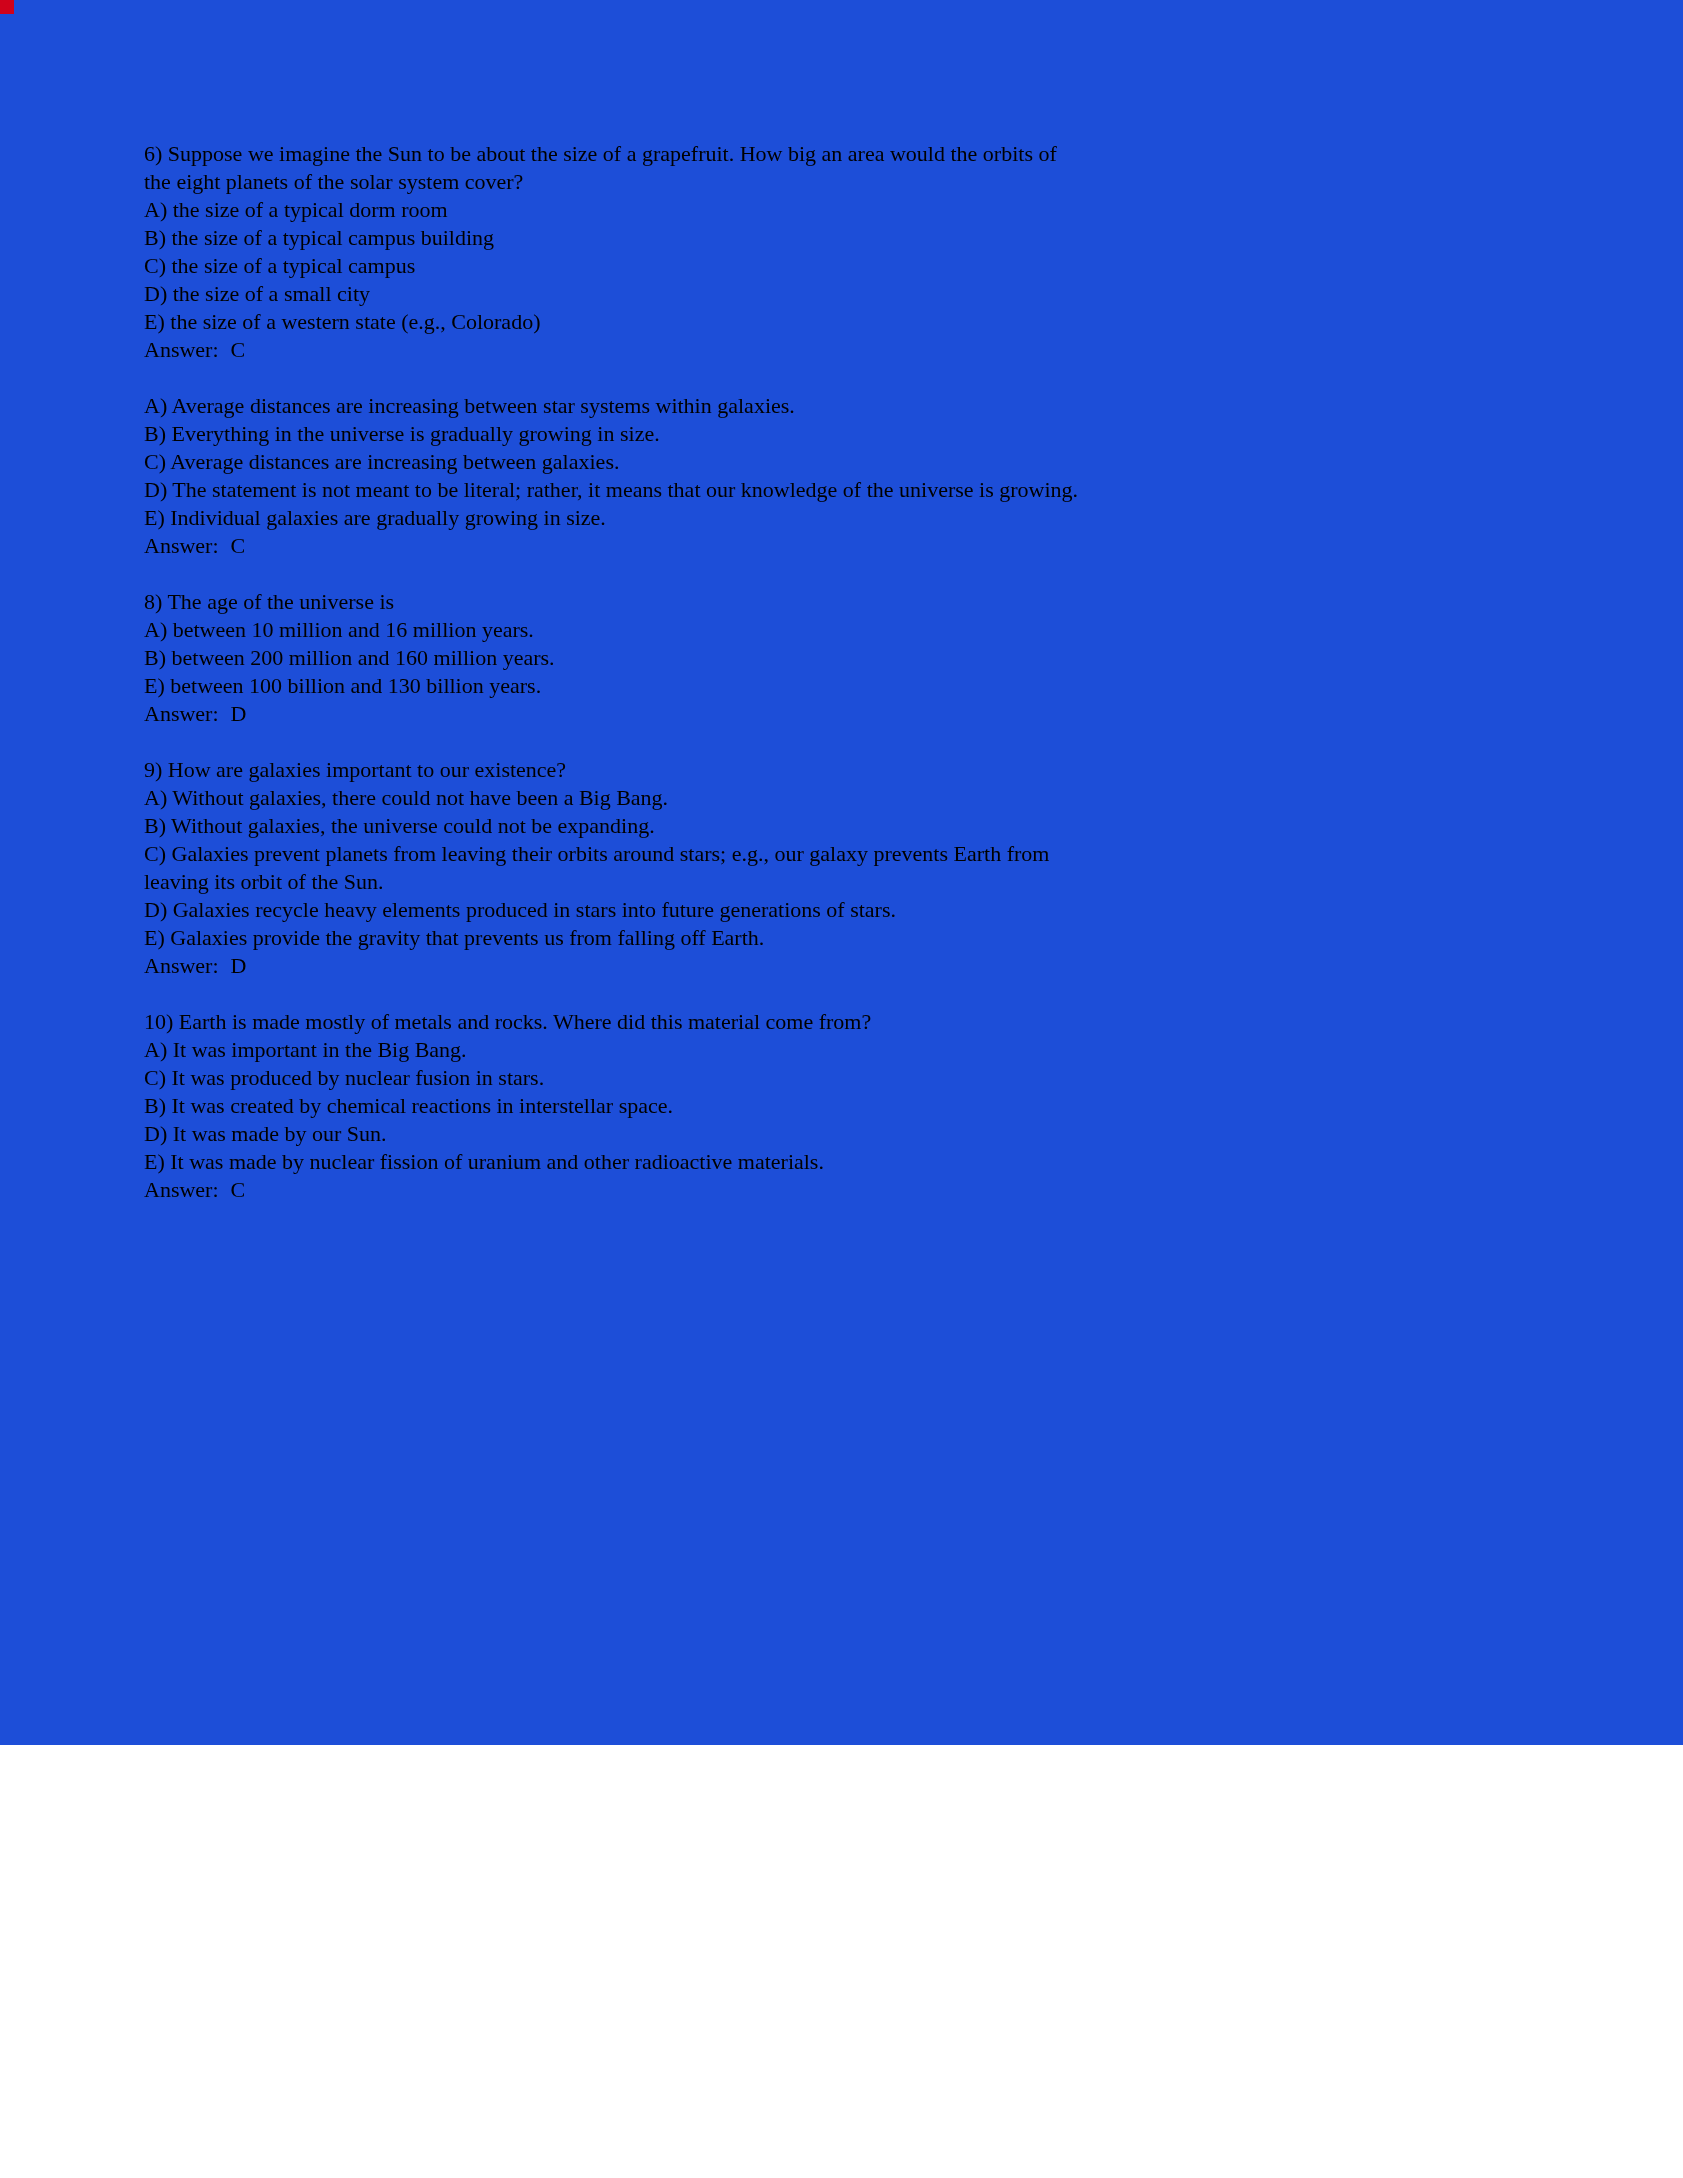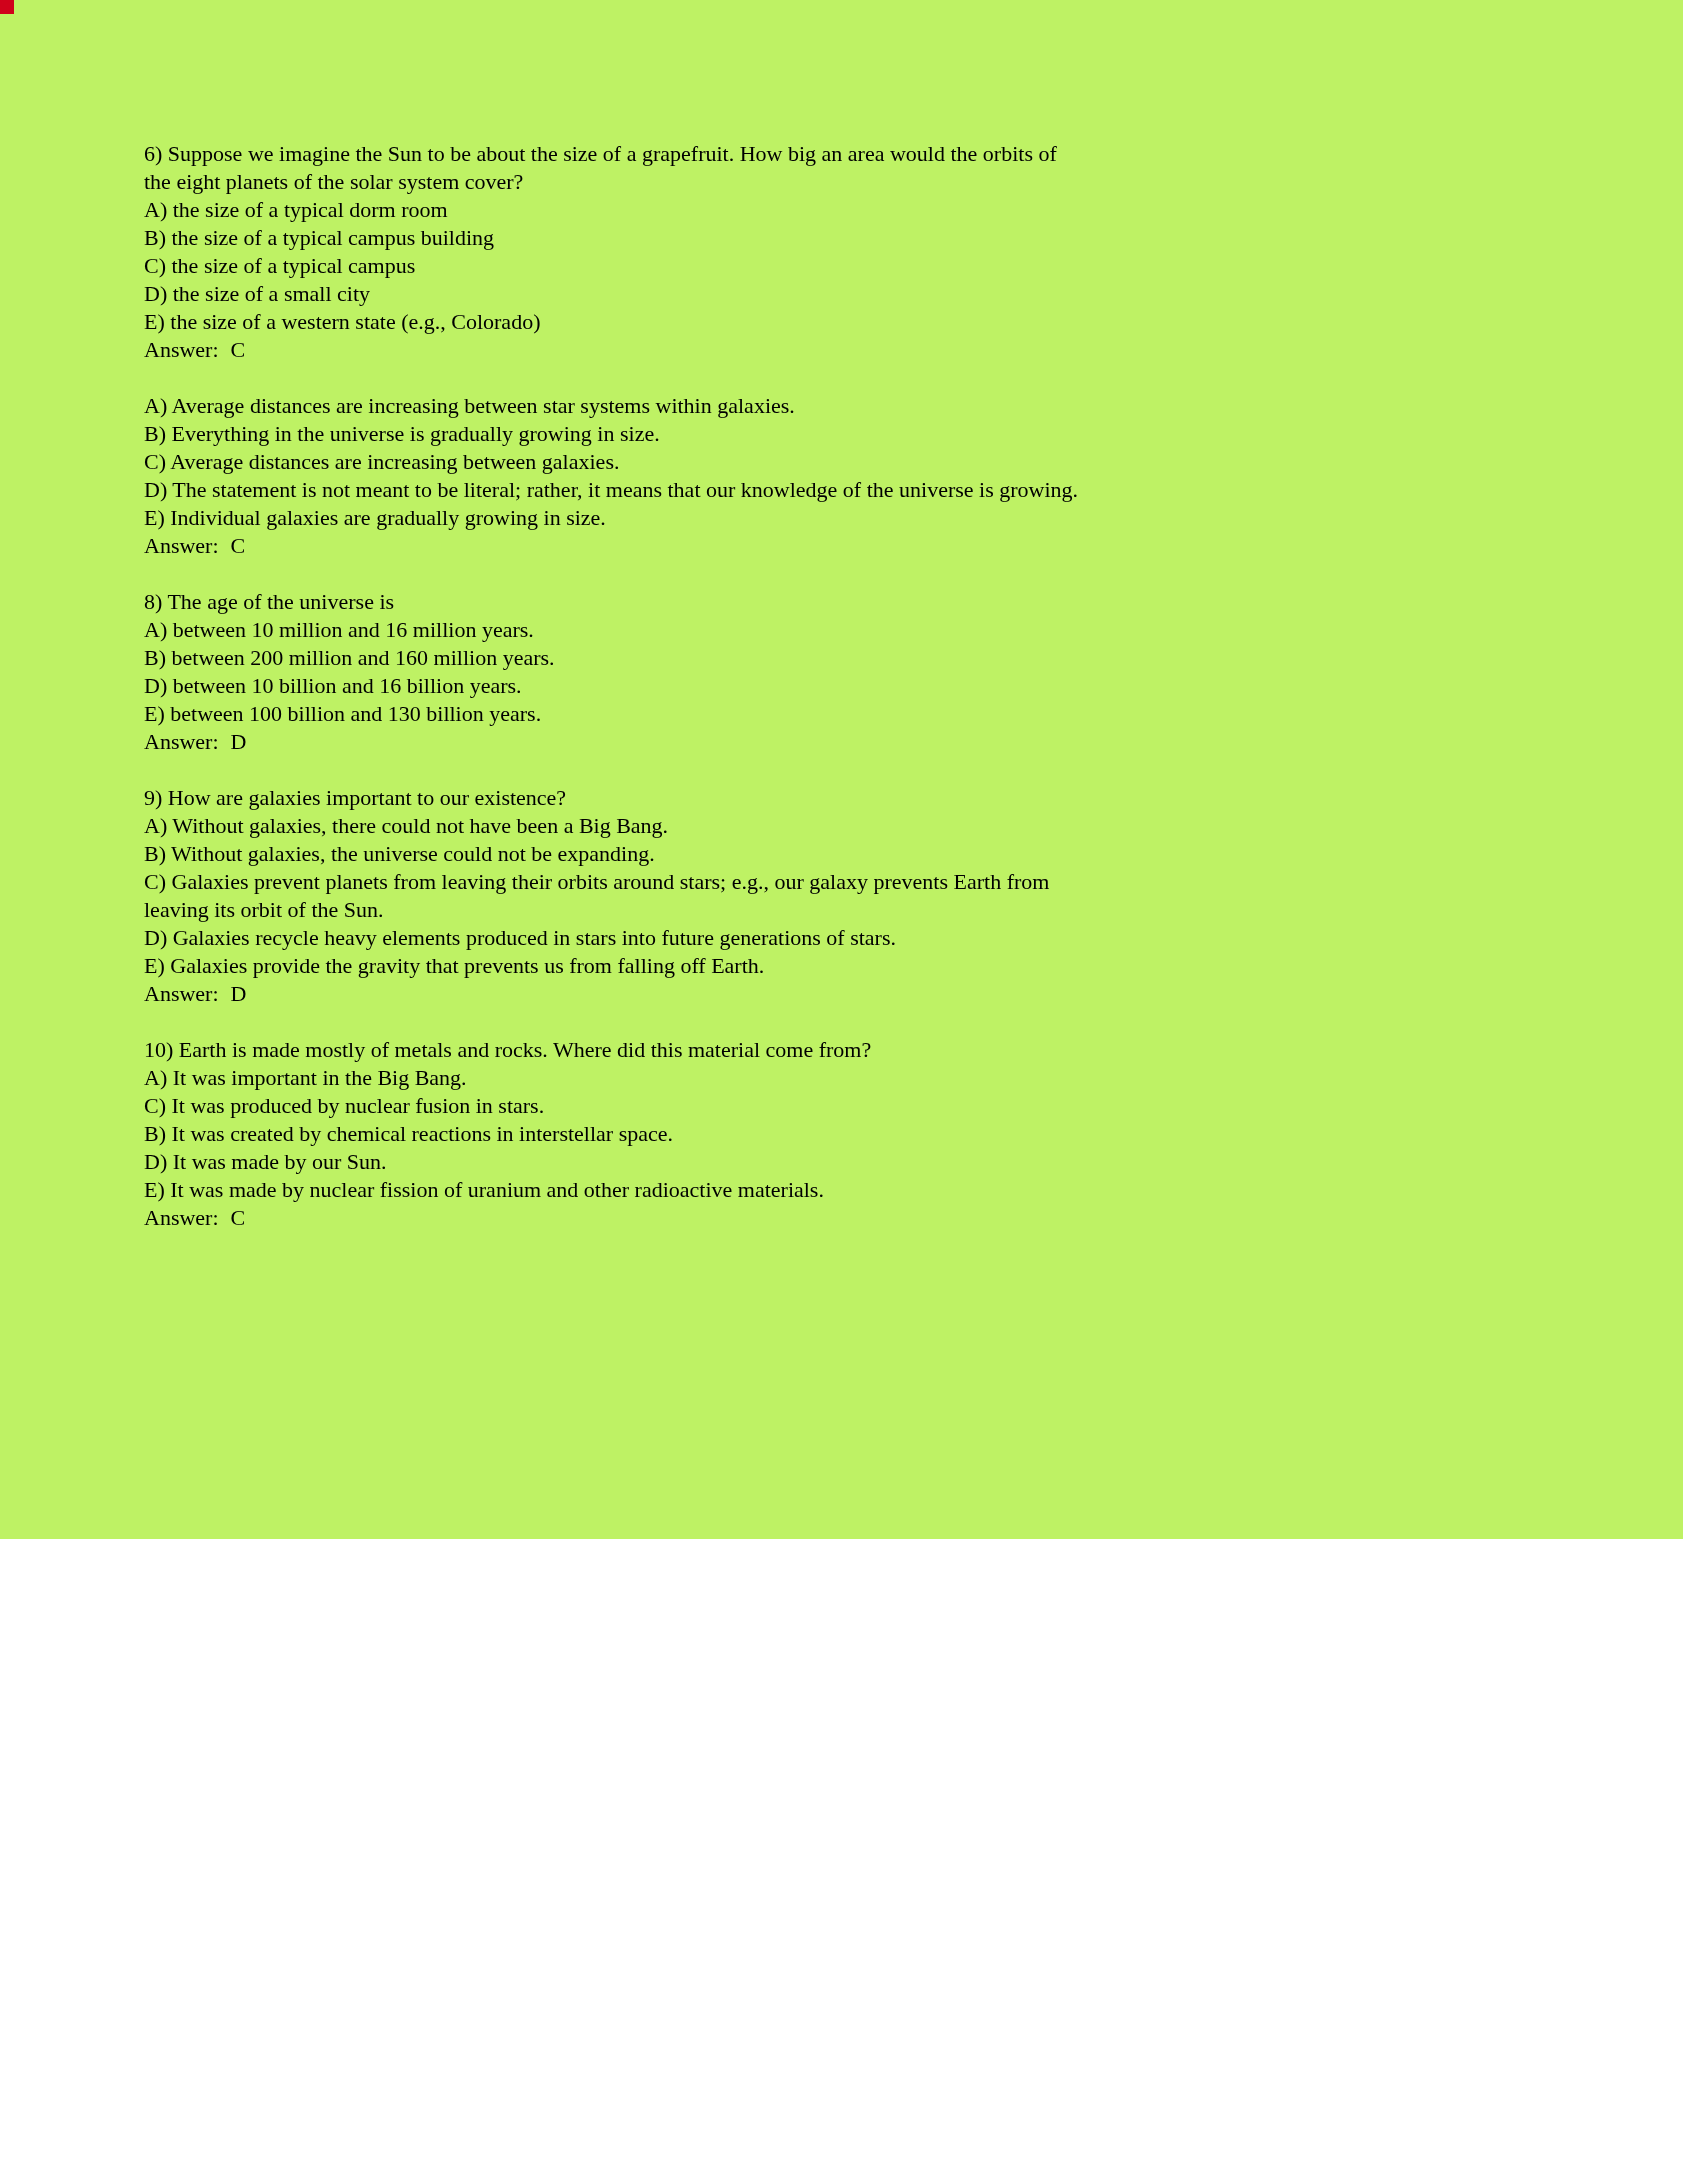--- a/index.html
+++ b/index.html
@@ -3,22 +3,22 @@
 <meta charset="utf-8">
 <style>
   html, body {
     margin: 0;
     padding: 0;
     background: #ffffff;
   }
   .page {
     position: relative;
     width: 1683px;
-    height: 1539px;
-    background: #bef264;
+    height: 1745px;
+    background: #1d4ed8;
     font-family: "Liberation Serif", serif;
     color: #000000;
     overflow: hidden;
   }
   .corner-marker {
     position: absolute;
     left: 0;
     top: 0;
     width: 14px;
     height: 14px;
@@ -77,21 +77,20 @@
         <div class="option">B) Everything in the universe is gradually growing in size.</div>
         <div class="option">C) Average distances are increasing between galaxies.</div>
         <div class="option">D) The statement is not meant to be literal; rather, it means that our knowledge of the universe is growing.</div>
         <div class="option">E) Individual galaxies are gradually growing in size.</div>
         <div class="answer"><span>Answer:</span><span class="answer-value">C</span></div>
       </div>
       <div class="question">
         <div class="stem"><span>8) The age of the universe is</span></div>
         <div class="option">A) between 10 million and 16 million years.</div>
         <div class="option">B) between 200 million and 160 million years.</div>
-        <div class="option">D) between 10 billion and 16 billion years.</div>
         <div class="option">E) between 100 billion and 130 billion years.</div>
         <div class="answer"><span>Answer:</span><span class="answer-value">D</span></div>
       </div>
       <div class="question">
         <div class="stem"><span>9) How are galaxies important to our existence?</span></div>
         <div class="option">A) Without galaxies, there could not have been a Big Bang.</div>
         <div class="option">B) Without galaxies, the universe could not be expanding.</div>
         <div class="option">C) Galaxies prevent planets from leaving their orbits around stars; e.g., our galaxy prevents Earth from leaving its orbit of the Sun.</div>
         <div class="option">D) Galaxies recycle heavy elements produced in stars into future generations of stars.</div>
         <div class="option">E) Galaxies provide the gravity that prevents us from falling off Earth.</div>

